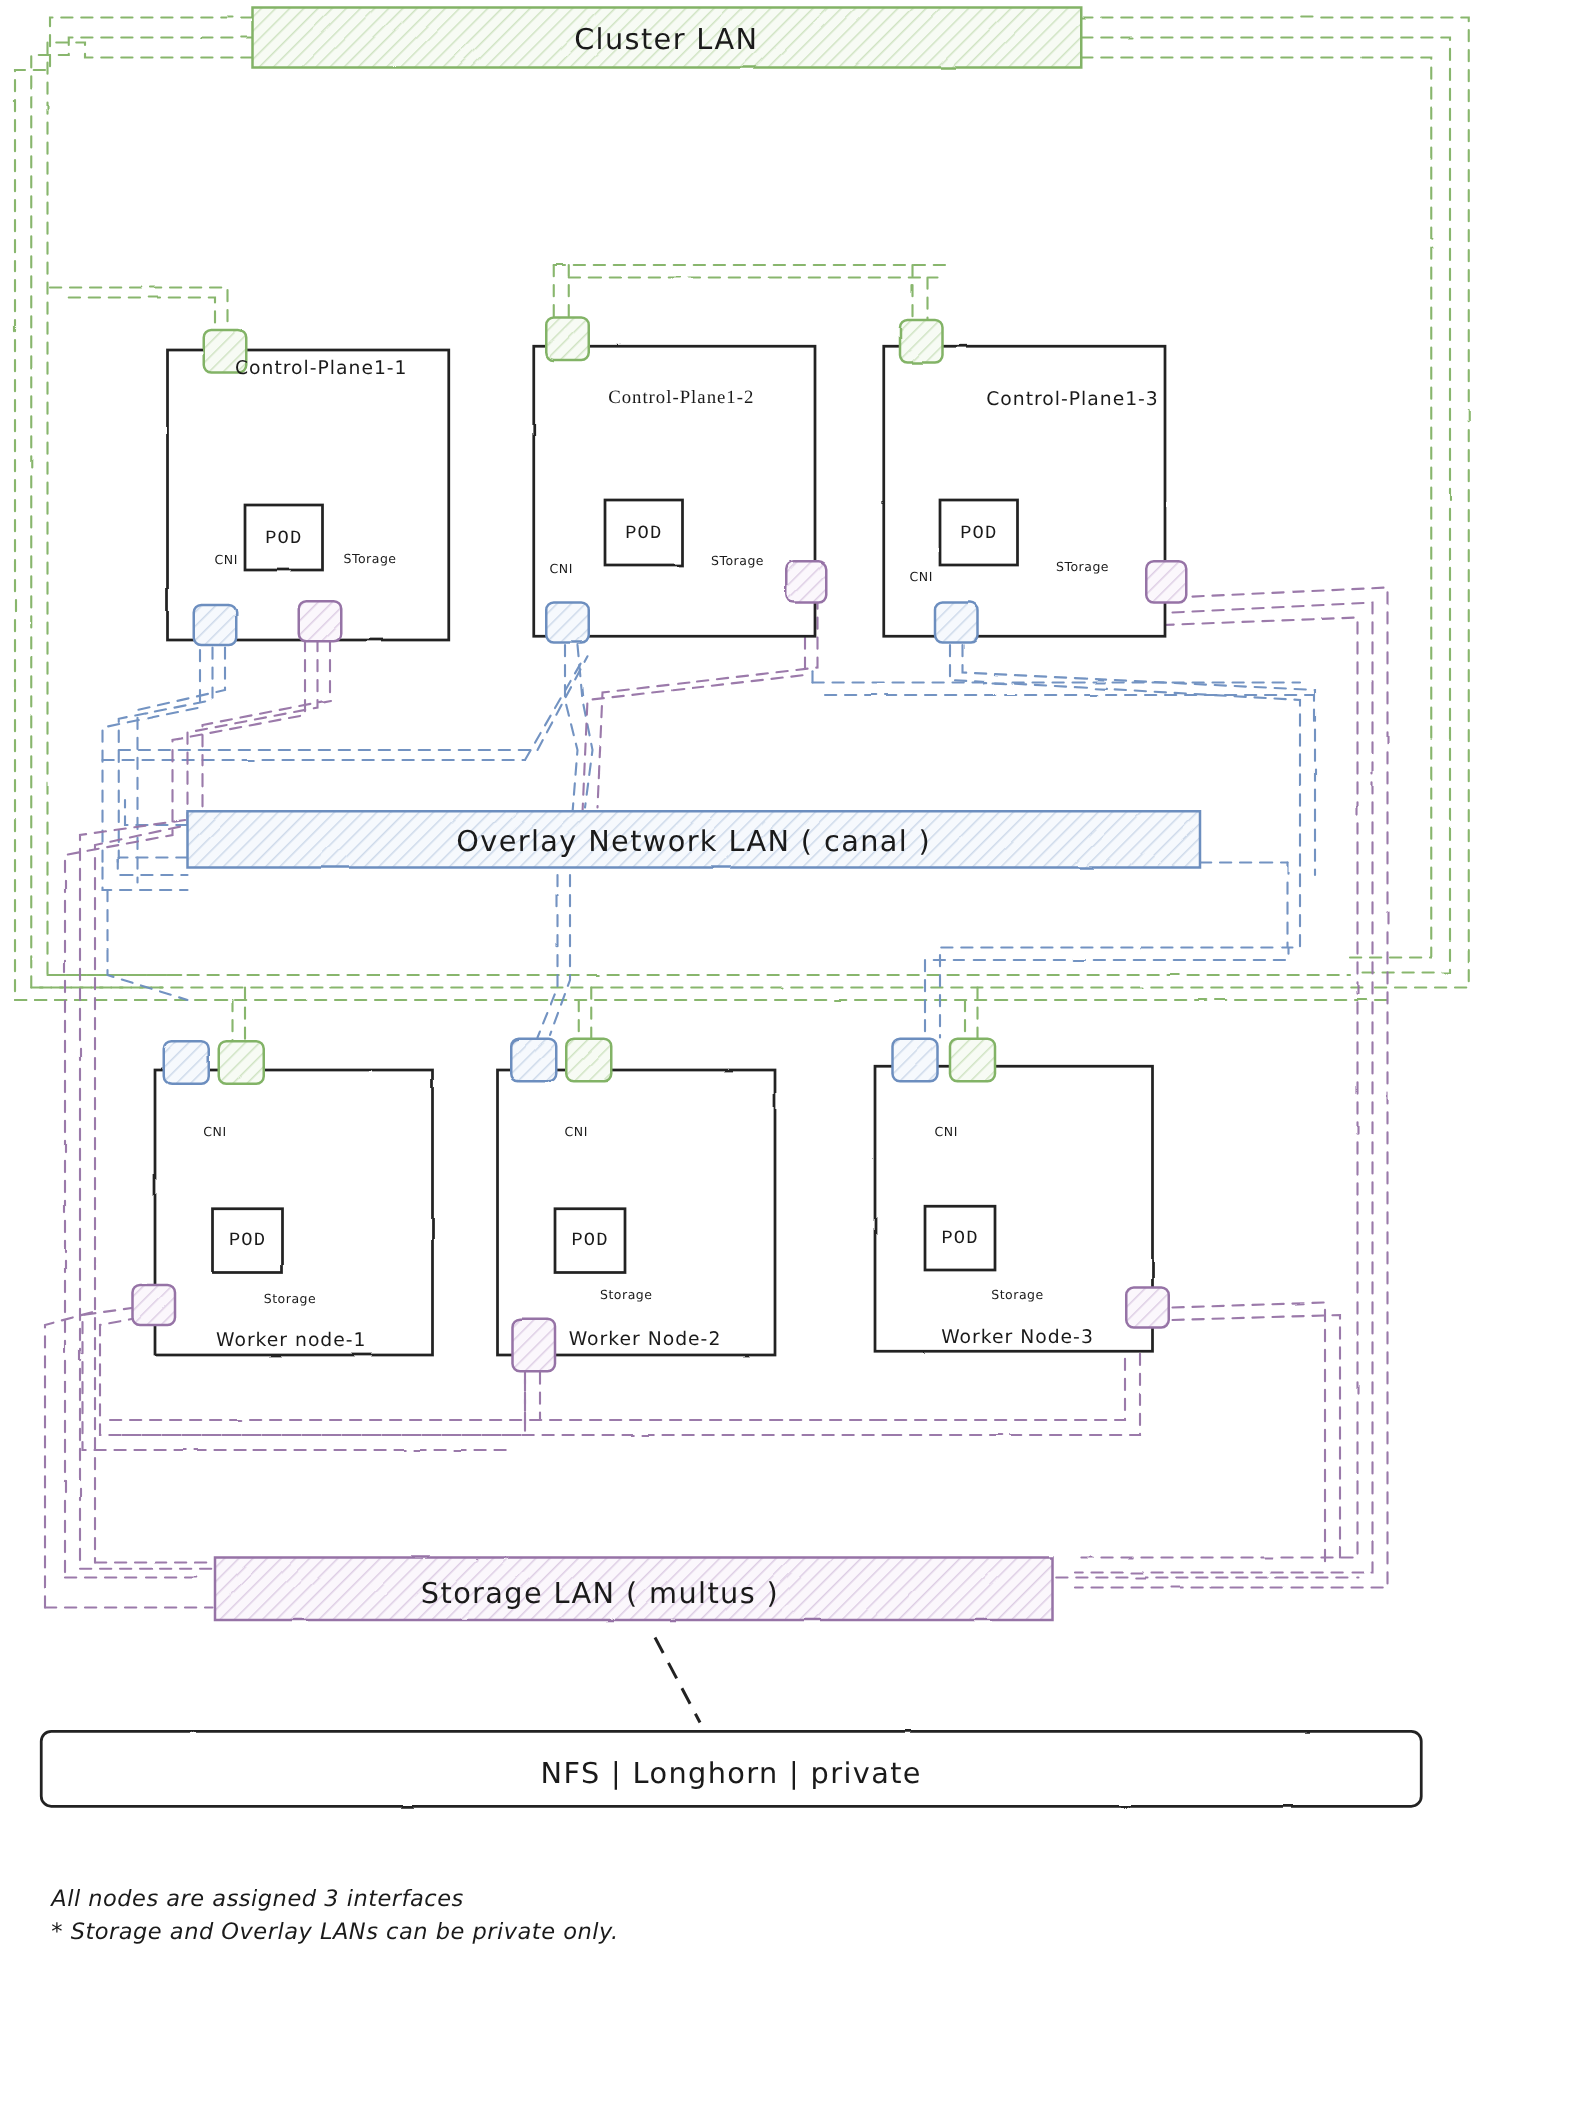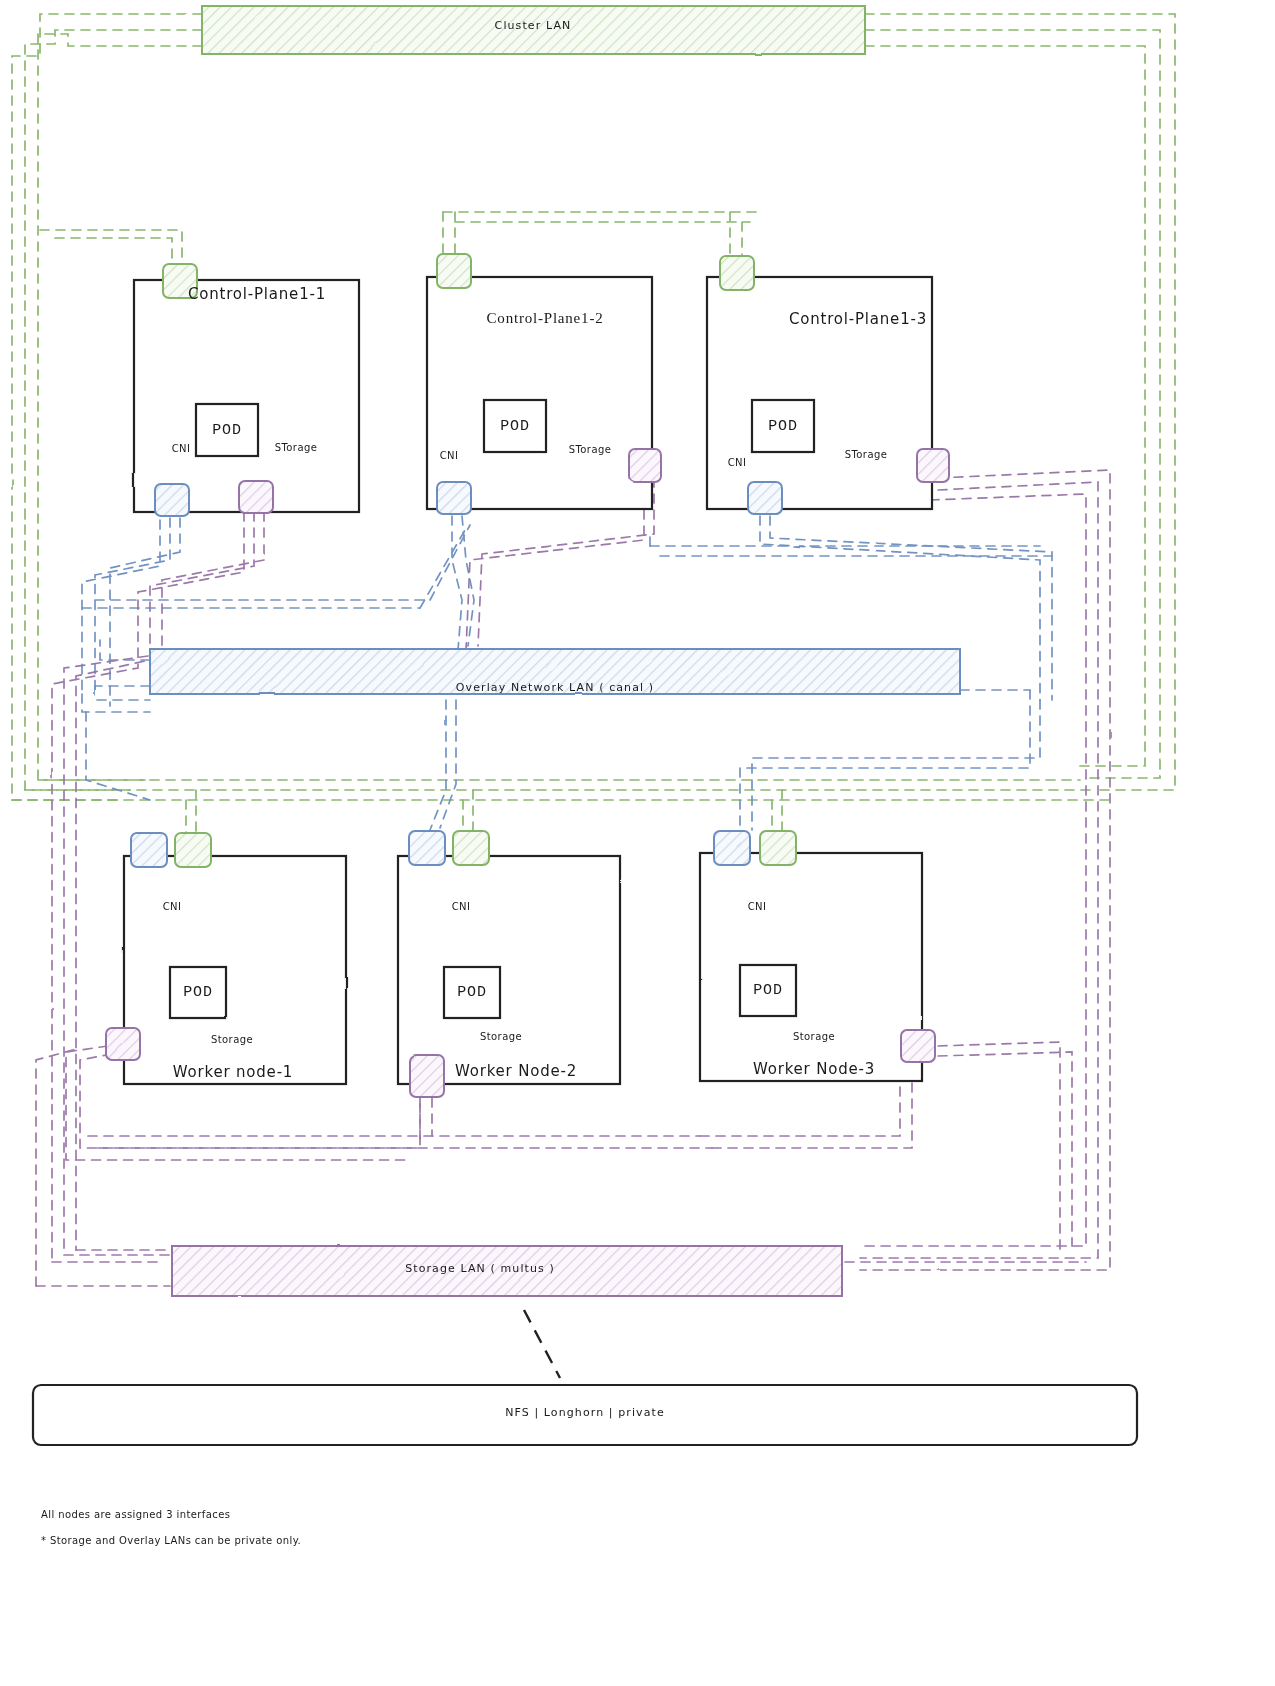--- a/index.html
+++ b/index.html
@@ -28,39 +28,40 @@
   
   .lbl {
     position: absolute;
     font-family: "DejaVu Sans", sans-serif;
     color: #1a1a1a;
     white-space: nowrap;
     pointer-events: none;
     letter-spacing: 0.5px;
   }
   .lbl-lan {
-    font-size: 11px;
+    font-size: 23px;
     letter-spacing: 1.1px;
   }
   .lbl-node {
     font-size: 15px;
     letter-spacing: 0.8px;
   }
   .lbl-pod {
     font-size: 15px;
     letter-spacing: 0.9px;
     font-family: Liberation Mono, monospace;
   }
   .lbl-iface {
     font-size: 10px;
     letter-spacing: 0.4px;
   }
   .lbl-foot {
-    font-size: 10px;
+    font-size: 18px;
     letter-spacing: 0.4px;
+    font-style: italic;
   }
   .center {
     text-align: center;
     transform: translateX(-50%);
   }
 </style>
 </head>
 <body>
 
 <div id="canvas">
@@ -282,21 +283,21 @@
     </g>
 
     <g filter="url(#rough)">
       <rect x="33" y="1385" width="1104" height="60" rx="8" fill="#ffffff" stroke="#232323" stroke-width="2.2"></rect>
     </g>
 
   </svg>
 
   <div class="lbl lbl-lan center" style="left:533px; top:19px;">Cluster LAN</div>
 
-  <div class="lbl lbl-lan center" style="left:555px; top:681px;">Overlay Network LAN ( canal )</div>
+  <div class="lbl lbl-lan center" style="left:555px; top:661px;">Overlay Network LAN ( canal )</div>
 
   <div class="lbl lbl-lan center" style="left:480px; top:1262px;">Storage LAN ( multus )</div>
 
   <div class="lbl lbl-lan center" style="left:585px; top:1406px;">NFS | Longhorn | private</div>
 
   <div class="lbl lbl-node center" style="left:257px; top:285px;">Control-Plane1-1</div>
   <div class="lbl lbl-node center" style="left:545px; top:310px;font-family:Liberation Serif, serif;">Control-Plane1-2</div>
   <div class="lbl lbl-node center" style="left:858px; top:310px;">Control-Plane1-3</div>
 
   <div class="lbl lbl-pod center" style="left:227px; top:422px;">POD</div>

